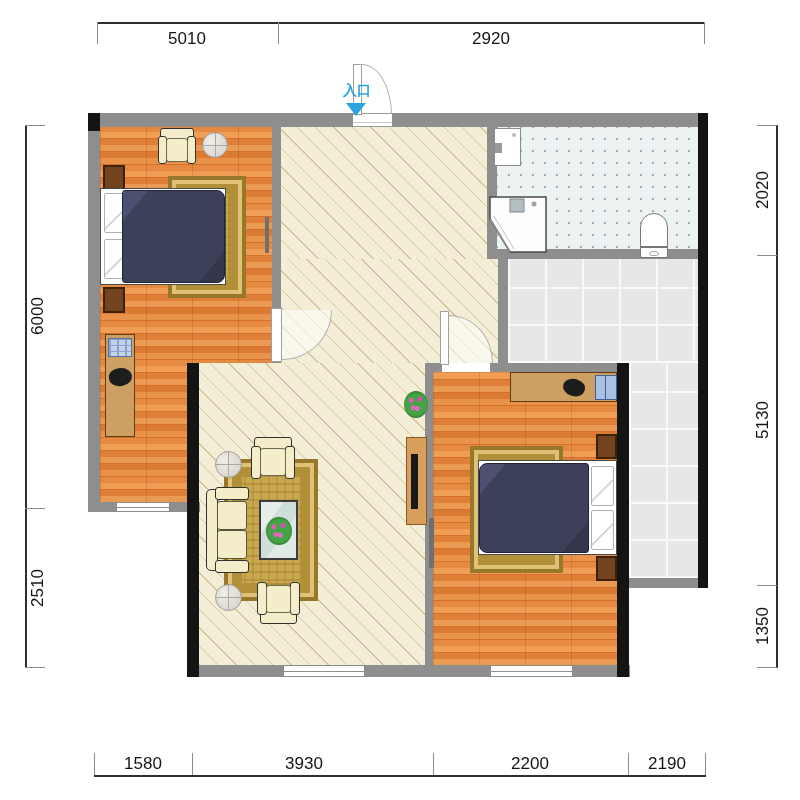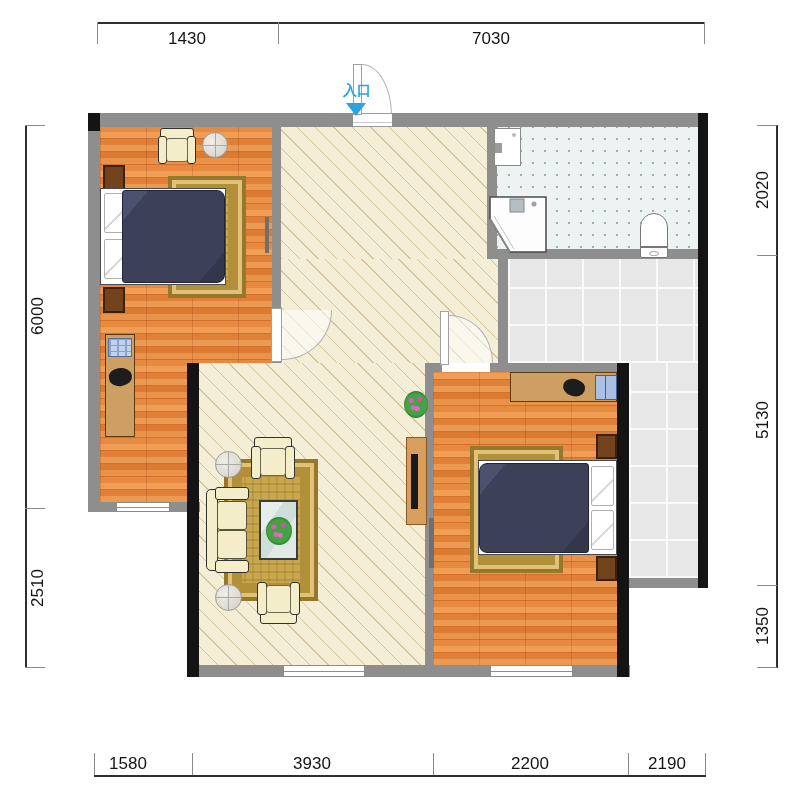--- a/index.html
+++ b/index.html
@@ -209,31 +209,31 @@
   </div>
   <div class="abs" style="left:640px;top:213px;width:28px;height:45px;background:#fff;border:1px solid #777;border-radius:14px 14px 2px 2px;z-index:4;">
     <div class="abs" style="left:0;top:32px;width:26px;height:2px;background:#777;z-index:5;"></div>
     <div class="abs" style="left:8px;top:37px;width:10px;height:5px;border:1px solid #aaa;border-radius:50%;z-index:5;"></div>
   </div>
 
   <div class="abs dlh" style="left:97px;top:22px;width:608px;"></div>
   <div class="abs tickv" style="left:97px;top:22px;height:22px;"></div>
   <div class="abs tickv" style="left:278px;top:22px;height:22px;"></div>
   <div class="abs tickv" style="left:704px;top:22px;height:22px;"></div>
-  <div class="dimlabel" style="left:187px;top:39px;">1430</div>
-  <div class="dimlabel" style="left:491px;top:39px;">7030</div>
+  <div class="dimlabel" style="left:187px;top:39px;">5010</div>
+  <div class="dimlabel" style="left:491px;top:39px;">2920</div>
 
   <div class="abs dlh" style="left:94px;top:775px;width:612px;"></div>
   <div class="abs tickv" style="left:94px;top:753px;height:22px;"></div>
   <div class="abs tickv" style="left:192px;top:753px;height:22px;"></div>
   <div class="abs tickv" style="left:433px;top:753px;height:22px;"></div>
   <div class="abs tickv" style="left:628px;top:753px;height:22px;"></div>
   <div class="abs tickv" style="left:705px;top:753px;height:22px;"></div>
-  <div class="dimlabel" style="left:128px;top:764px;">1580</div>
-  <div class="dimlabel" style="left:312px;top:764px;">3930</div>
+  <div class="dimlabel" style="left:143px;top:764px;">1580</div>
+  <div class="dimlabel" style="left:304px;top:764px;">3930</div>
   <div class="dimlabel" style="left:530px;top:764px;">2200</div>
   <div class="dimlabel" style="left:667px;top:764px;">2190</div>
 
   <div class="abs dlv" style="left:25px;top:125px;height:543px;"></div>
   <div class="abs tickh" style="left:25px;top:125px;width:20px;"></div>
   <div class="abs tickh" style="left:25px;top:508px;width:20px;"></div>
   <div class="abs tickh" style="left:25px;top:667px;width:20px;"></div>
   <div class="dimlabel vert" style="left:38px;top:316px;">6000</div>
   <div class="dimlabel vert" style="left:38px;top:588px;">2510</div>
 

